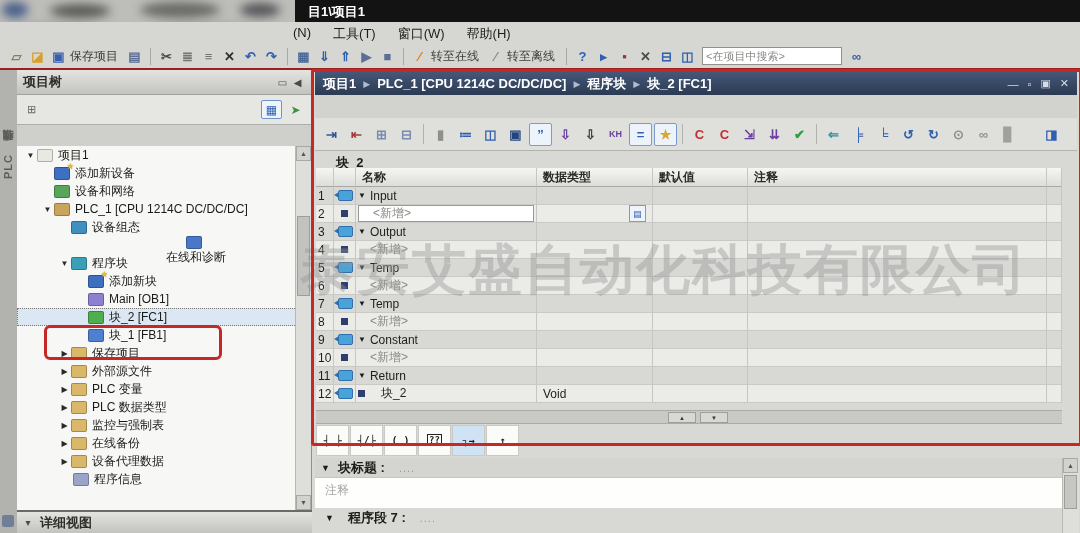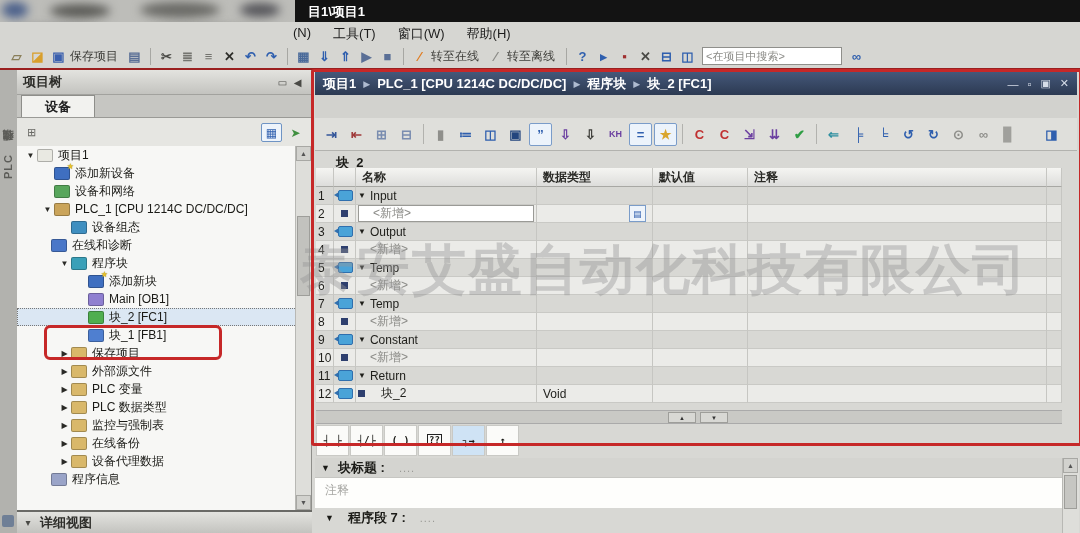--- a/index.html
+++ b/index.html
@@ -183,23 +183,20 @@
   <div class="strip-label">PLC 编程</div>
   <div class="strip-icon"></div>
 </div>
 
 <div class="tree-panel">
   <div class="panel-header">
     <span class="panel-title">项目树</span>
     <span class="ph-icon">▭</span>
     <span class="ph-icon">◀</span>
   </div>
-  <div class="tab-row">
-    <div class="tab-active">设备</div>
-  </div>
   <div class="tree-toolbar">
     <span class="tt-left">⊞</span>
     <span class="tt-spacer"></span>
     <span class="tt-icon tt-bordered">▦</span>
     <span class="tt-icon tt-export">➤</span>
   </div>
   <div class="tree-area">
     <div id="tree">
         <div class="tree-item" style="padding-left: 8px;">
           <span class="expander">▼</span>
@@ -219,21 +216,21 @@
         <div class="tree-item" style="padding-left: 25px;">
           <span class="expander">▼</span>
           <span class="ticon" style="background: rgb(202, 164, 90);"></span>
           <span>PLC_1 [CPU 1214C DC/DC/DC]</span>
         </div>
         <div class="tree-item" style="padding-left: 42px;">
           <span class="expander"></span>
           <span class="ticon" style="background: rgb(63, 143, 192);"></span>
           <span>设备组态</span>
         </div>
-        <div class="tree-item" style="padding-left: 22px;">
+        <div class="tree-item" style="padding-left: 64px; flex-direction: column;">
           <span class="expander"></span>
           <span class="ticon" style="background: rgb(74, 119, 200);"></span>
           <span>在线和诊断</span>
         </div>
         <div class="tree-item" style="padding-left: 42px;">
           <span class="expander">▼</span>
           <span class="ticon" style="background: rgb(58, 160, 184);"></span>
           <span>程序块</span>
         </div>
         <div class="tree-item" style="padding-left: 59px;">
@@ -284,21 +281,21 @@
         <div class="tree-item" style="padding-left: 42px;">
           <span class="expander">▶</span>
           <span class="ticon" style="background: rgb(217, 184, 106);"></span>
           <span>在线备份</span>
         </div>
         <div class="tree-item" style="padding-left: 42px;">
           <span class="expander">▶</span>
           <span class="ticon" style="background: rgb(217, 184, 106);"></span>
           <span>设备代理数据</span>
         </div>
-        <div class="tree-item" style="padding-left: 22px;">
+        <div class="tree-item" style="padding-left: 44px;">
           <span class="expander"></span>
           <span class="ticon" style="background: rgb(154, 164, 200);"></span>
           <span>程序信息</span>
         </div>
       </div>
     <div class="tree-scroll">
       <div class="scroll-btn">▲</div>
       <div class="tree-thumb"></div>
       <div class="scroll-btn bottom">▼</div>
     </div>

